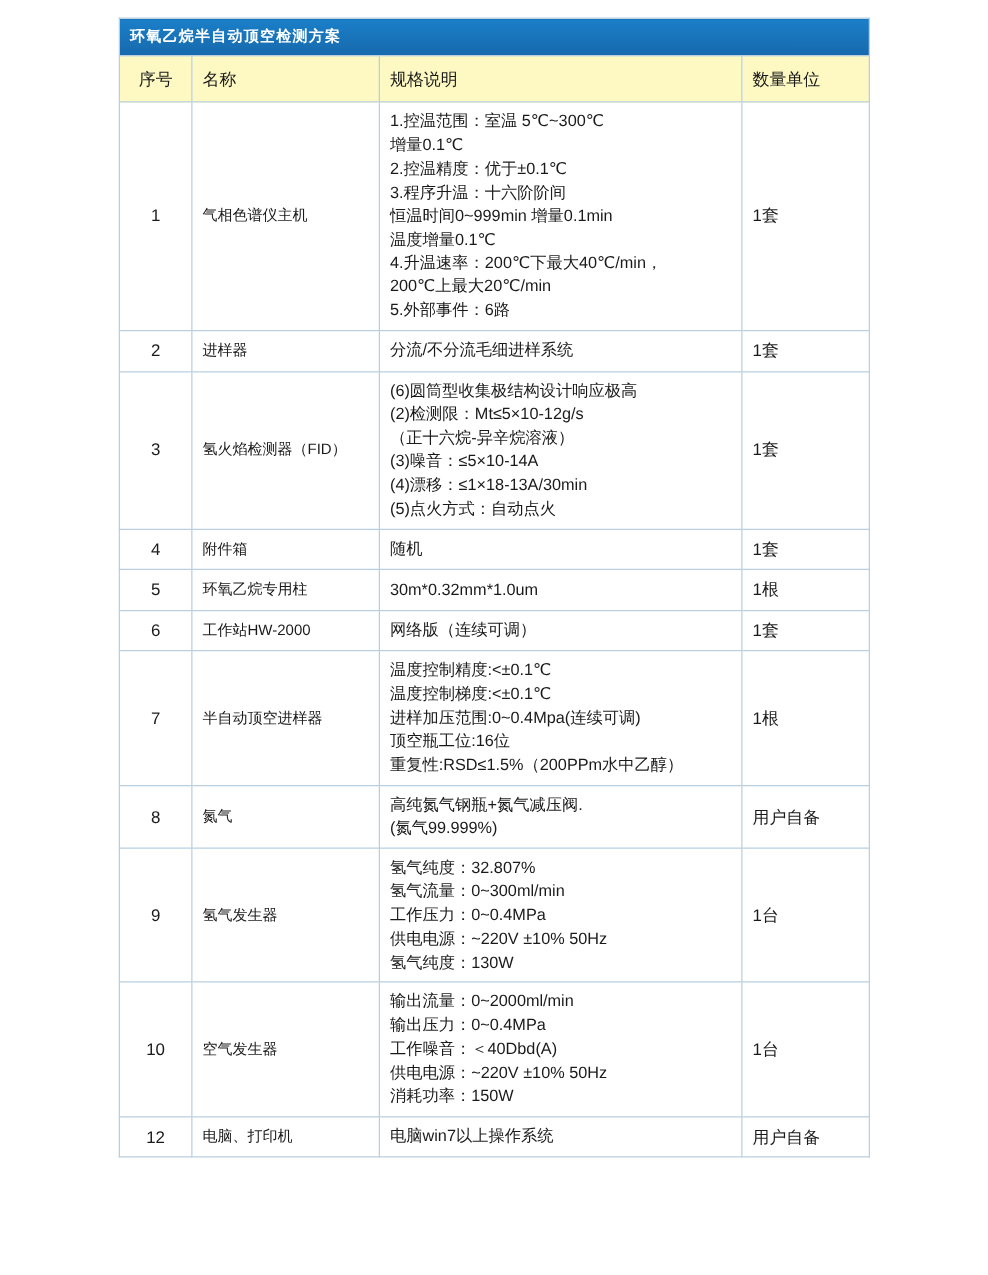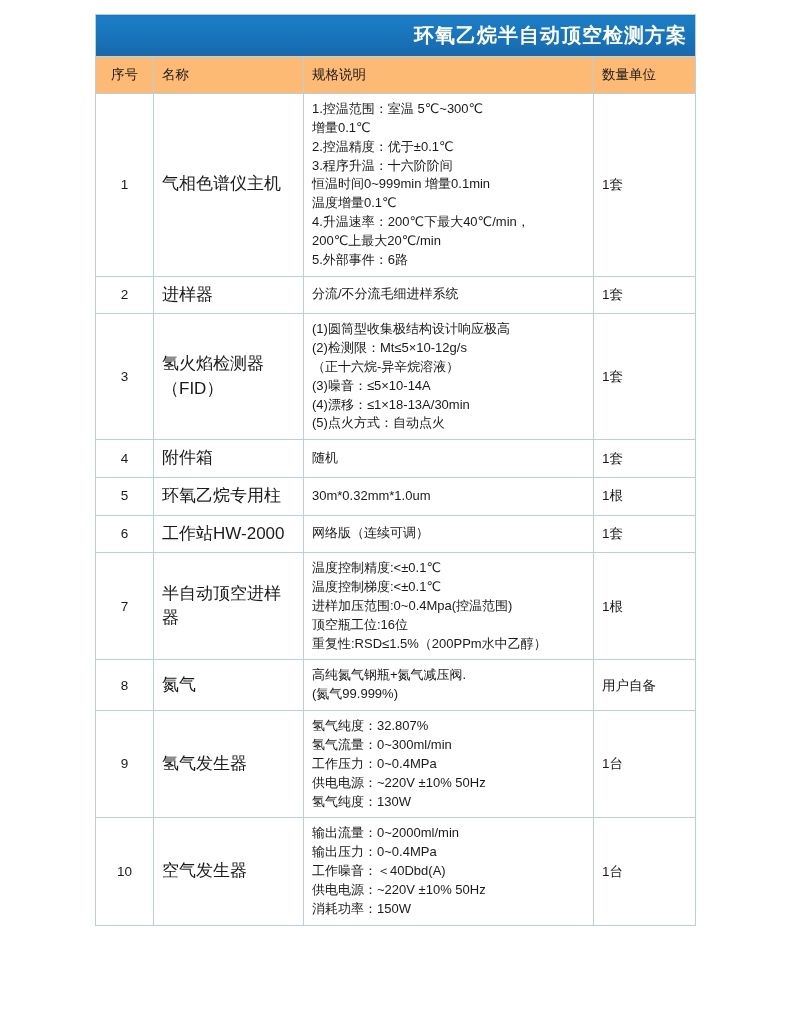--- a/index.html
+++ b/index.html
@@ -28,49 +28,49 @@
   }
   table.spec th, table.spec td {
     border: 1px solid #b9cfe0;
     vertical-align: middle;
     padding: 6px 8px;
     line-height: 1.45;
   }
   .title-row th {
     background: linear-gradient(to bottom, #1a7fc8, #1769ad);
     color: #ffffff;
-    font-size: 20px;
+    font-size: 12px;
     font-weight: bold;
-    text-align: right;
+    text-align: left;
     letter-spacing: 1px;
     padding: 9px 6px;
     border: 1px solid #1769ad;
   }
   .head-row th {
-    background: #fdba74;
+    background: #fef9c3;
     font-weight: normal;
     font-size: 13.5px;
     text-align: left;
     color: #1a1a1a;
     height: 24px;
   }
   .head-row th.c-no {
     text-align: center;
   }
   col.c-no { width: 58px; }
   col.c-name { width: 150px; }
   col.c-spec { width: 290px; }
   col.c-qty { width: 102px; }
 
   td.c-no {
     text-align: center;
     font-size: 13.5px;
   }
   td.c-name {
-    font-size: 17px;
+    font-size: 12px;
   }
   td.c-spec {
     font-size: 13px;
   }
   td.c-qty {
     font-size: 13.5px;
   }
   .spec-lines > div {
     white-space: nowrap;
   }
@@ -124,21 +124,21 @@
               <div>分流/不分流毛细进样系统</div>
             </div>
           </td>
           <td class="c-qty">1套</td>
         </tr>
         <tr>
           <td class="c-no">3</td>
           <td class="c-name">氢火焰检测器（FID）</td>
           <td class="c-spec">
             <div class="spec-lines">
-              <div>(1)圆筒型收集极结构设计响应极高</div>
+              <div>(6)圆筒型收集极结构设计响应极高</div>
               <div>(2)检测限：Mt≤5×10-12g/s</div>
               <div>（正十六烷-异辛烷溶液）</div>
               <div>(3)噪音：≤5×10-14A</div>
               <div>(4)漂移：≤1×18-13A/30min</div>
               <div>(5)点火方式：自动点火</div>
             </div>
           </td>
           <td class="c-qty">1套</td>
         </tr>
         <tr>
@@ -171,21 +171,21 @@
           </td>
           <td class="c-qty">1套</td>
         </tr>
         <tr>
           <td class="c-no">7</td>
           <td class="c-name">半自动顶空进样器</td>
           <td class="c-spec">
             <div class="spec-lines">
               <div>温度控制精度:&lt;±0.1℃</div>
               <div>温度控制梯度:&lt;±0.1℃</div>
-              <div>进样加压范围:0~0.4Mpa(控温范围)</div>
+              <div>进样加压范围:0~0.4Mpa(连续可调)</div>
               <div>顶空瓶工位:16位</div>
               <div>重复性:RSD≤1.5%（200PPm水中乙醇）</div>
             </div>
           </td>
           <td class="c-qty">1根</td>
         </tr>
         <tr>
           <td class="c-no">8</td>
           <td class="c-name">氮气</td>
           <td class="c-spec">
@@ -217,15 +217,25 @@
             <div class="spec-lines">
               <div>输出流量：0~2000ml/min</div>
               <div>输出压力：0~0.4MPa</div>
               <div>工作噪音：＜40Dbd(A)</div>
               <div>供电电源：~220V ±10% 50Hz</div>
               <div>消耗功率：150W</div>
             </div>
           </td>
           <td class="c-qty">1台</td>
         </tr>
+        <tr>
+          <td class="c-no">12</td>
+          <td class="c-name">电脑、打印机</td>
+          <td class="c-spec">
+            <div class="spec-lines">
+              <div>电脑win7以上操作系统</div>
+            </div>
+          </td>
+          <td class="c-qty">用户自备</td>
+        </tr>
       </tbody>
   </table>
 </div>
 
 </body></html>

